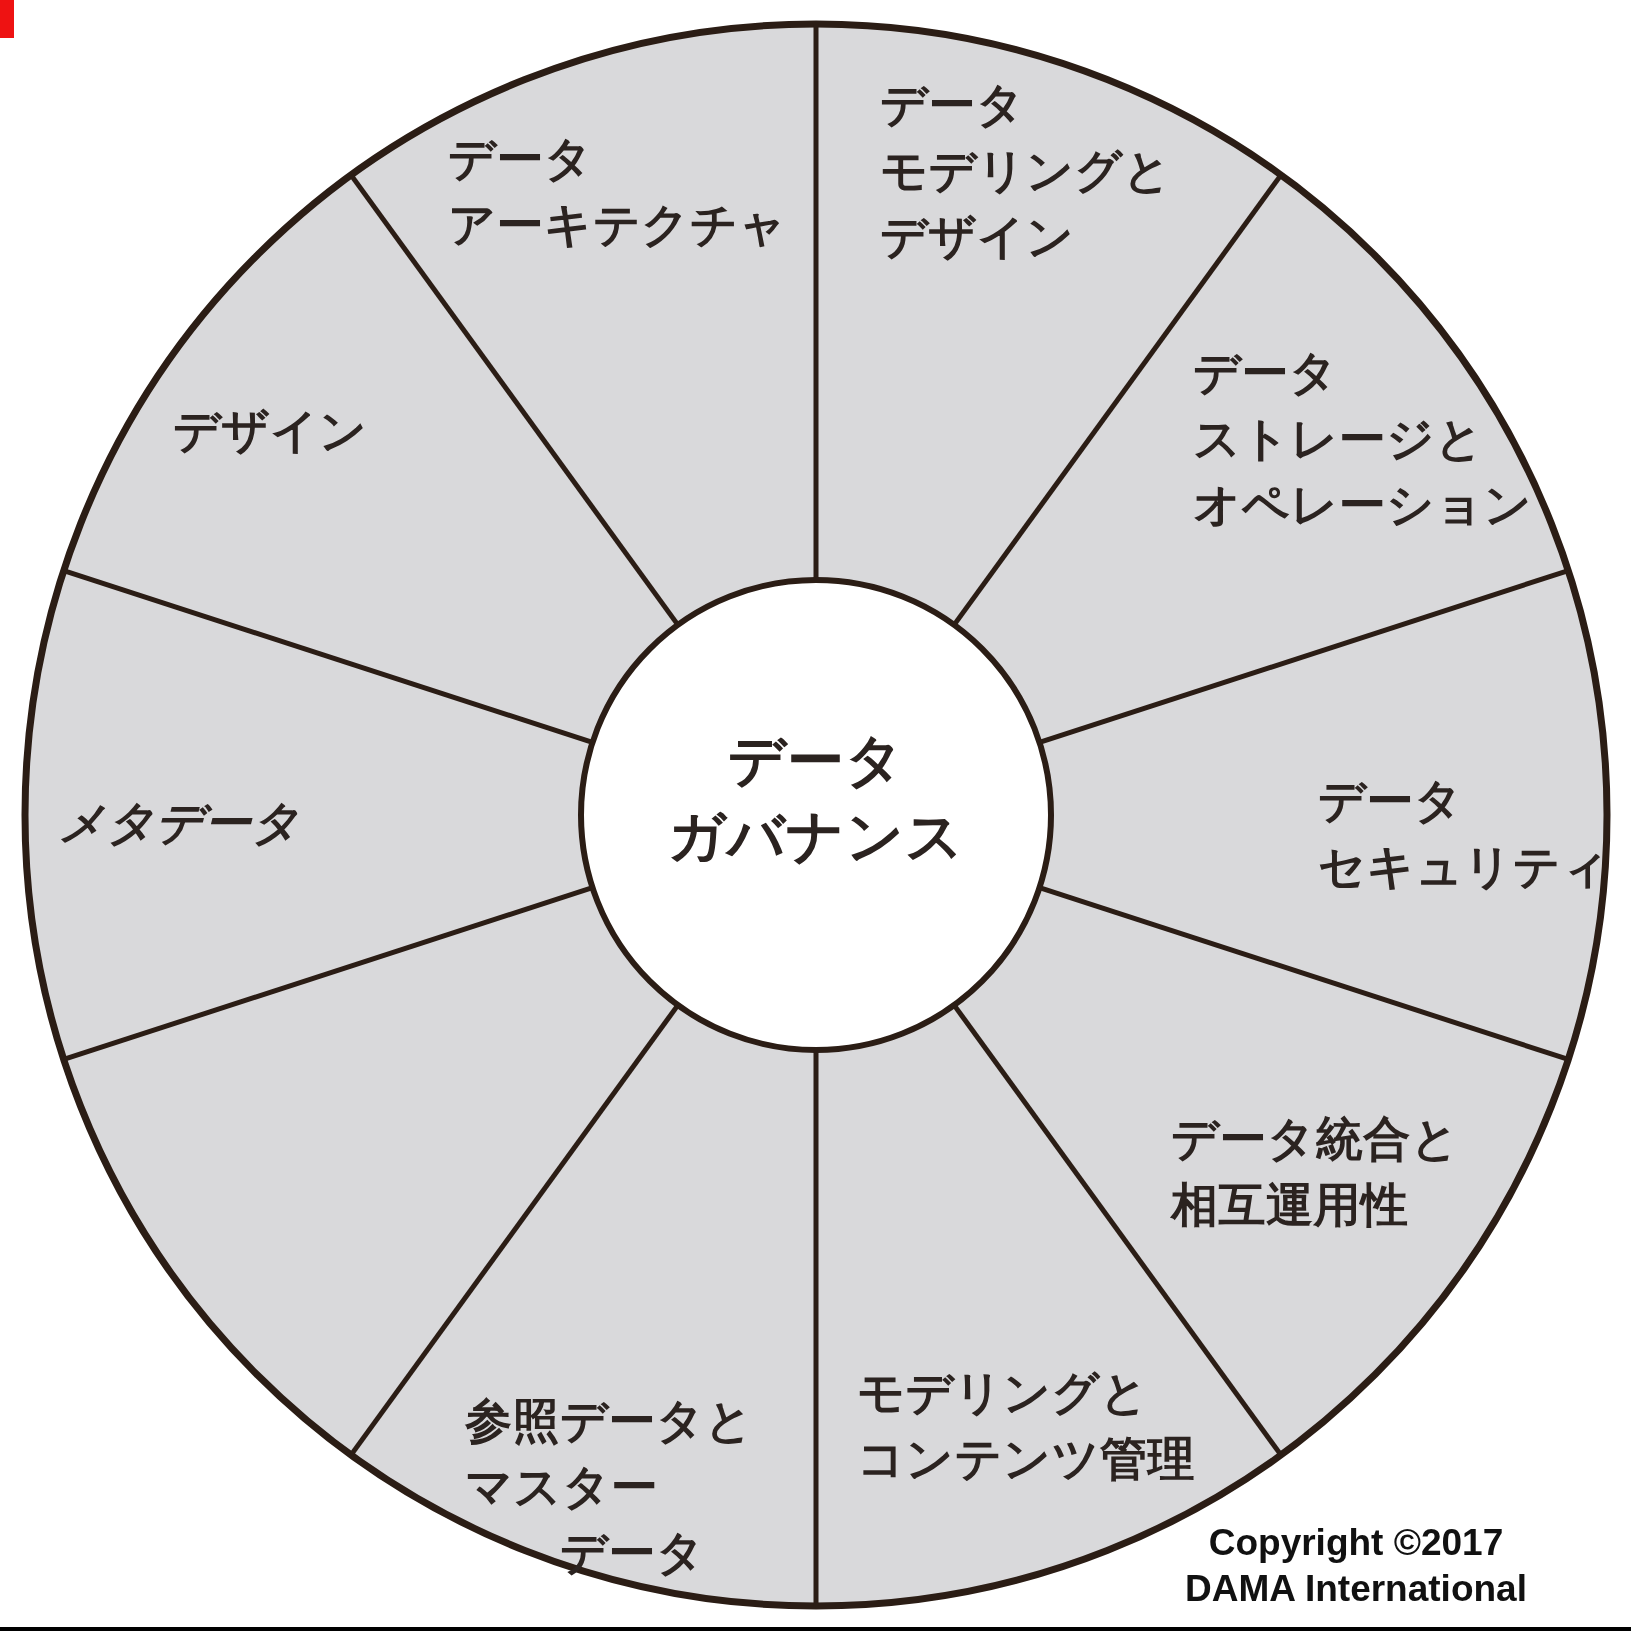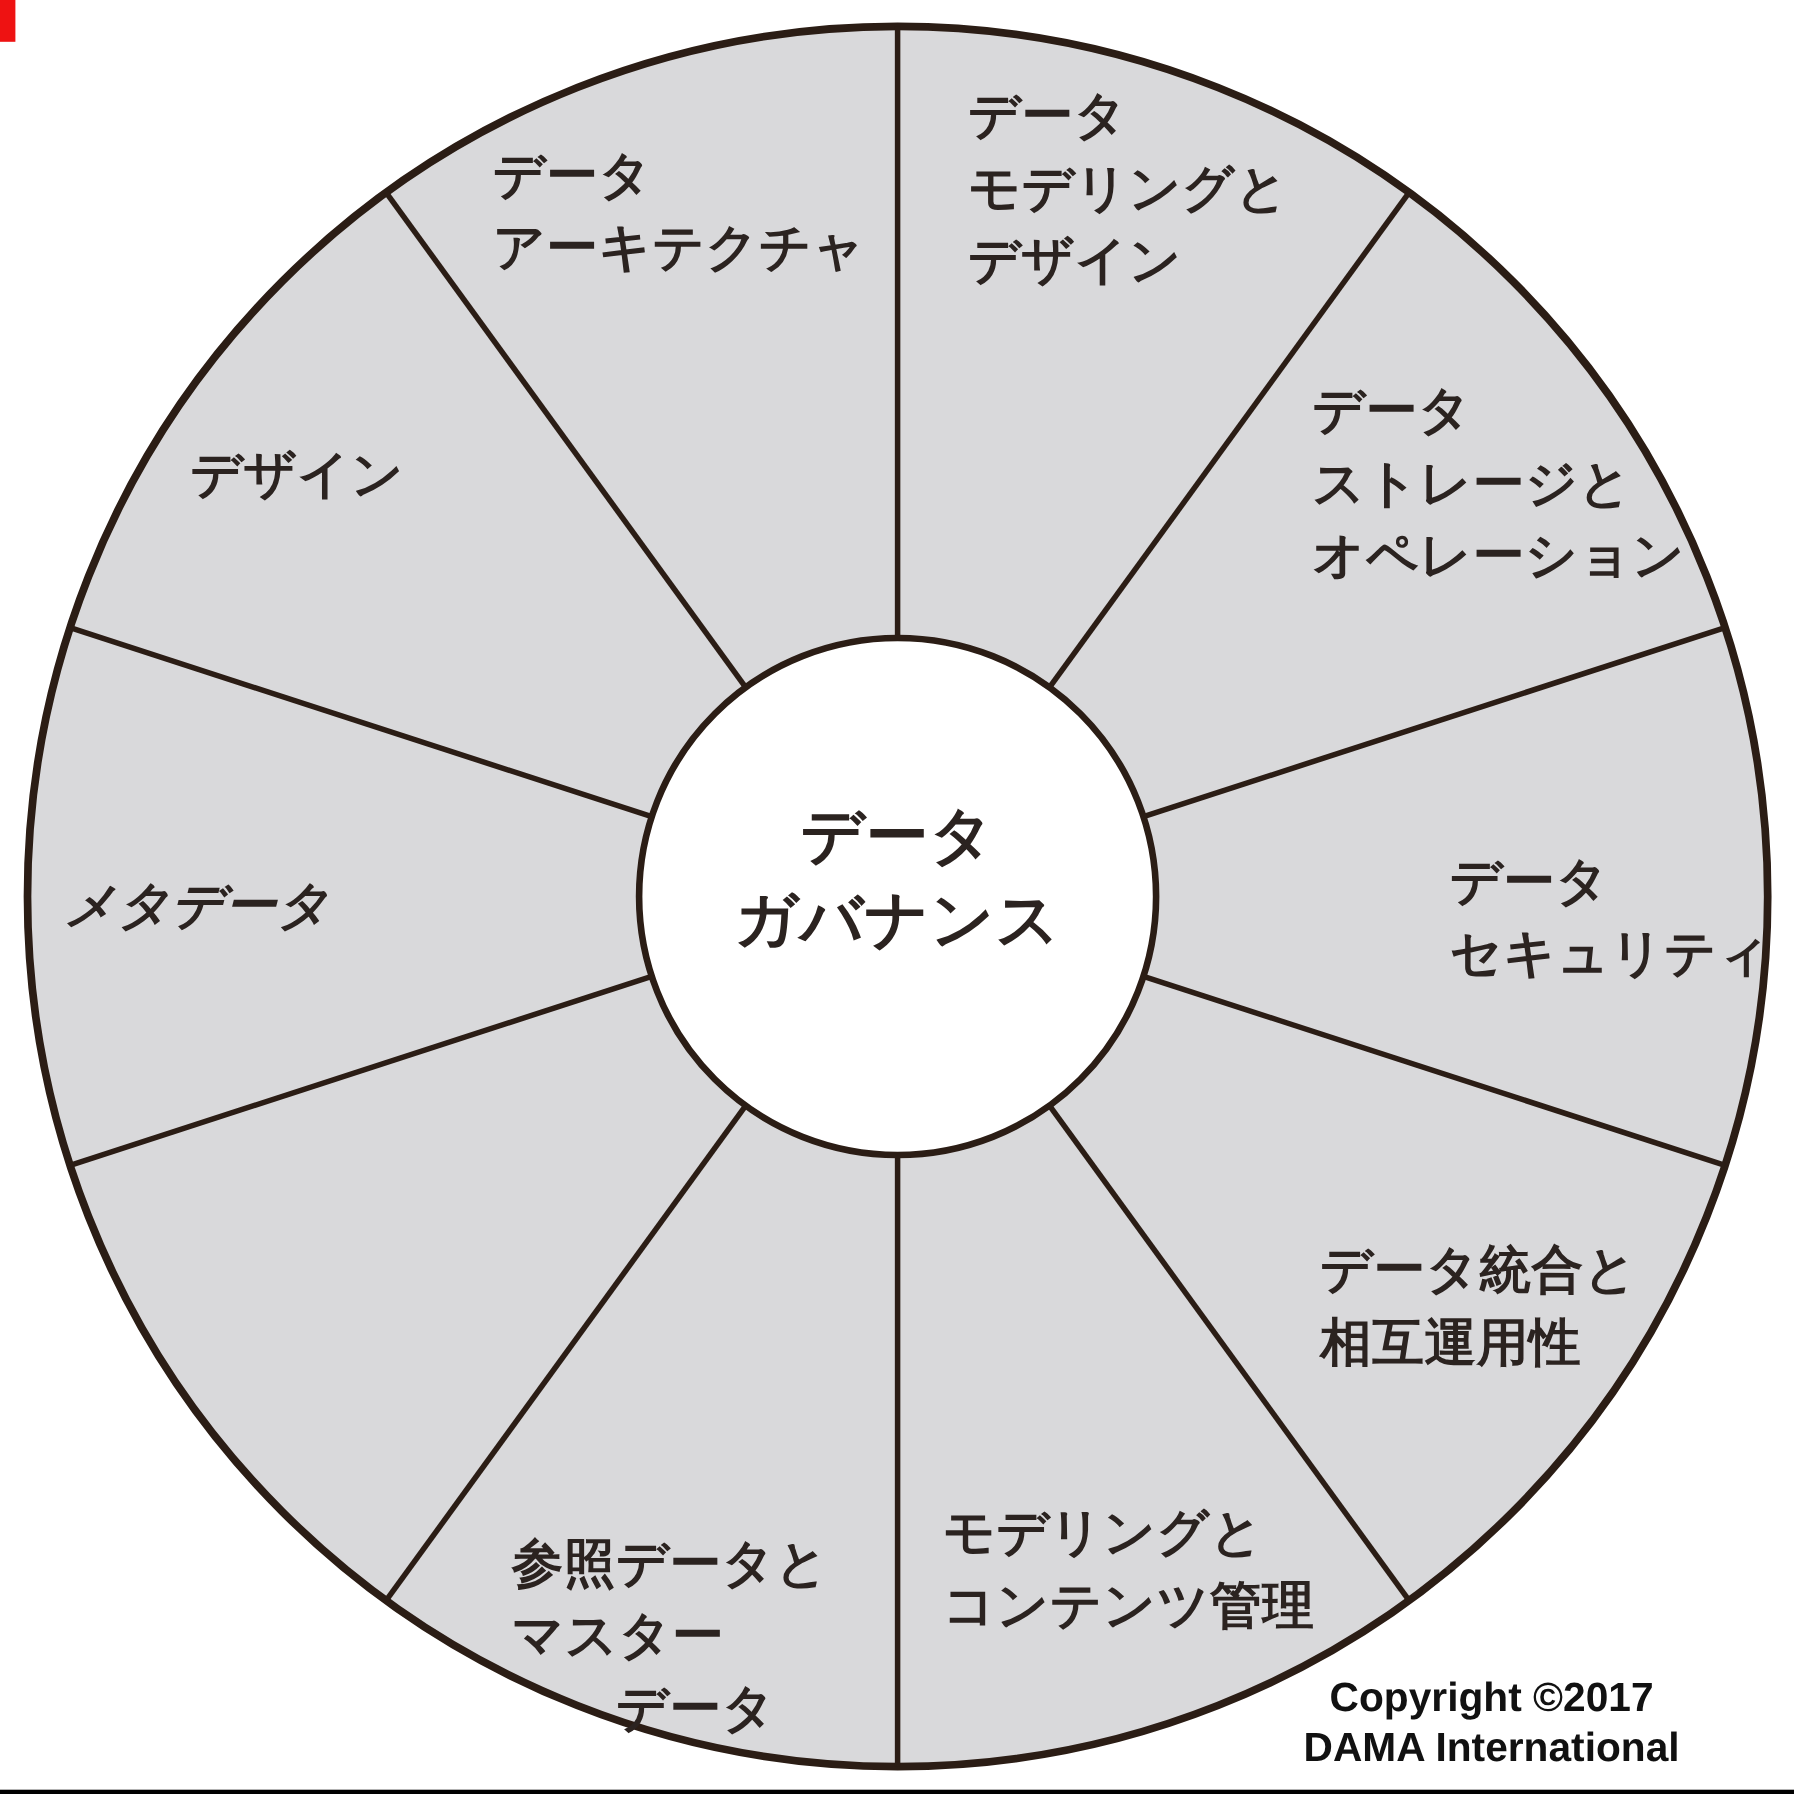--- a/index.html
+++ b/index.html
@@ -27,21 +27,21 @@
     font-weight:700;
     font-size:47px;
     line-height:66px;
     letter-spacing:0.5px;
     white-space:pre;
     color:var(--text);
   }
   .seg-0{left:880px;top:72px;}
   .seg-1{left:1193px;top:340px;}
   .seg-2{left:1318px;top:768px;}
-  .seg-3{left:1200px;top:1106px;margin-top:15px;}
+  .seg-3{left:1171px;top:1106px;}
   .seg-4{left:857px;top:1360px;}
   .seg-5{left:465px;top:1348px;margin-top:40px;}
   .seg-6{left:198px;top:1038px;}
   .seg-7{left:58px;top:790px;font-style:italic;}
   .seg-8{left:173px;top:398px;}
   .seg-9{left:448px;top:126px;}
   .center-label{
     position:absolute;
     left:816px;top:722px;
     transform:translateX(-50%);

